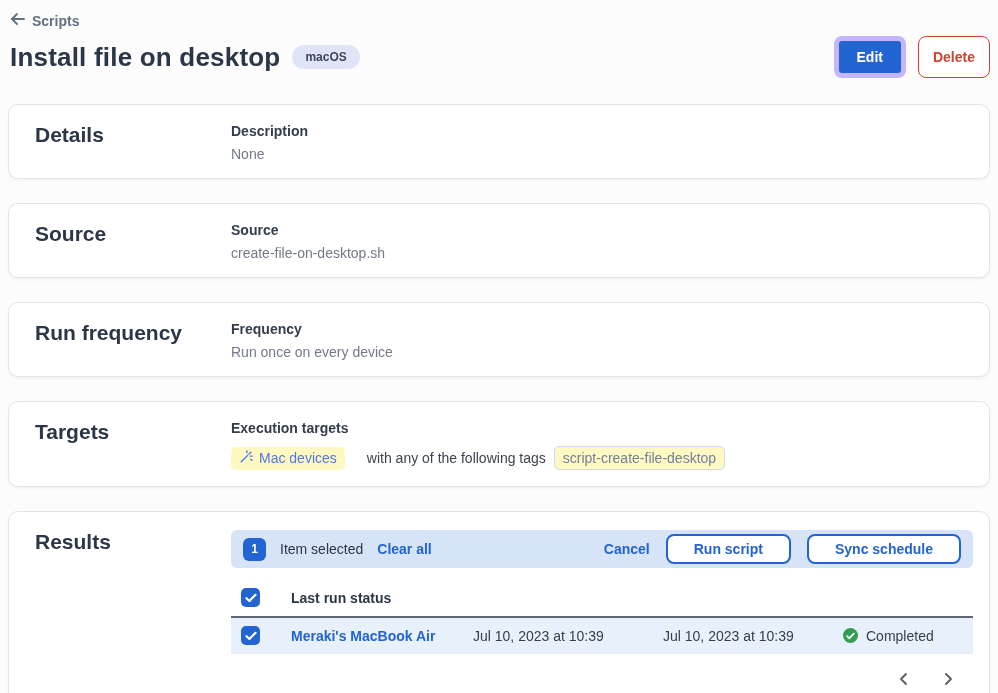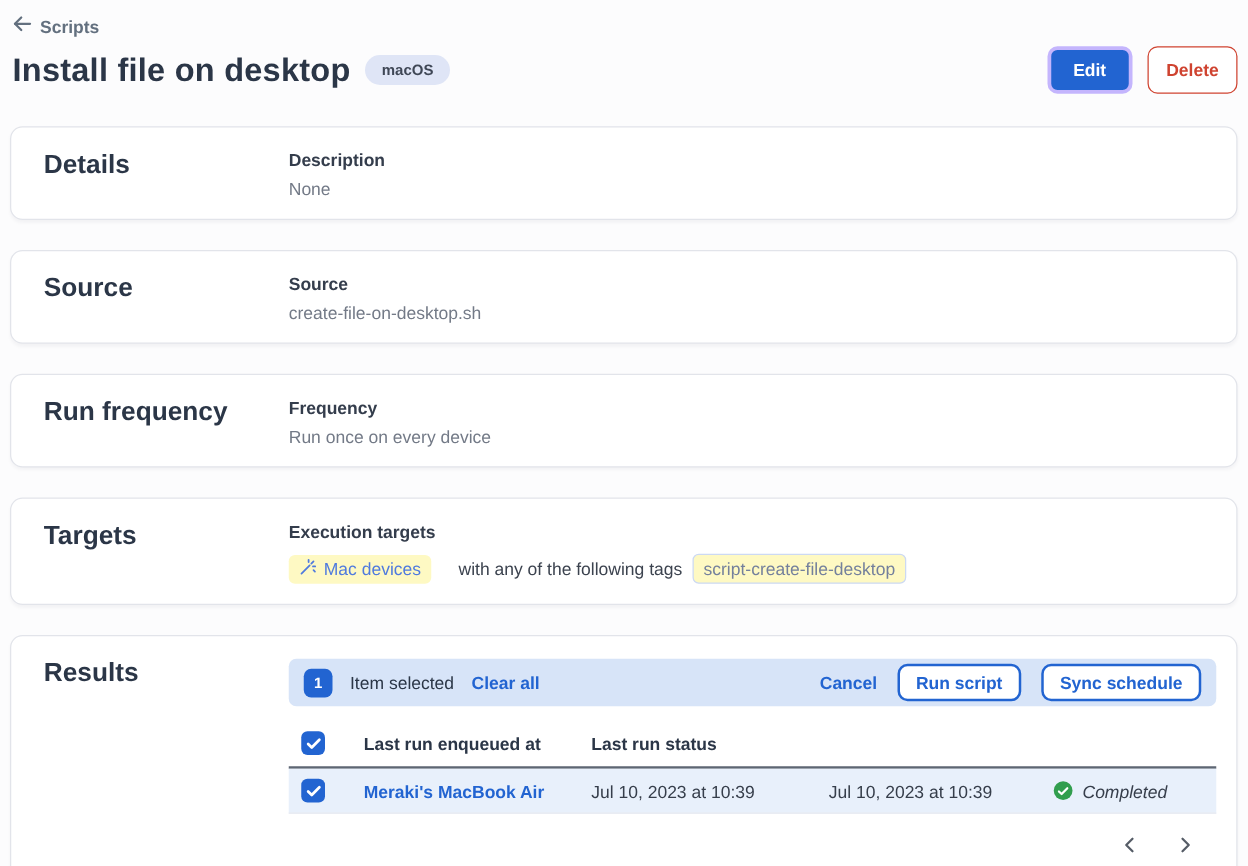--- a/index.html
+++ b/index.html
@@ -27,21 +27,21 @@
   .page-title { font-size:26px; font-weight:bold; color:#2b3647; letter-spacing:.2px; }
   .platform-badge {
     margin-left:12px;
     background:#dfe5f6; color:#3f4756;
     font-size:12px; font-weight:bold;
     padding:5px 13px; border-radius:999px;
   }
   .header-actions { margin-left:auto; display:flex; gap:12px; }
   .btn { font-family:inherit; font-size:14px; font-weight:bold; border-radius:8px; cursor:pointer; }
   .btn-primary {
-    background:#2264d1; color:#fff; border:3px solid #c4b5fd;
+    background:#2264d1; color:#fff; border:5px solid #c4b5fd;
     padding:8px 18px;
   }
   .btn-danger {
     background:#fff; color:#cf4330; border:1.5px solid #cf4330;
     padding:8px 14px;
   }
 
   
   .card {
     background:#fff;
@@ -82,21 +82,21 @@
     width:23px; height:23px; border-radius:6px;
     background:#2264d1; color:#fff;
     font-size:12px; font-weight:bold;
     display:flex; align-items:center; justify-content:center;
   }
   .banner-text { font-size:14px; color:#2b3647; }
   .link-bold { font-size:14px; font-weight:bold; color:#2264d1; cursor:pointer; text-decoration:none; }
   .banner-right { margin-left:auto; display:flex; align-items:center; gap:16px; }
   .btn-outline {
     background:#fff; color:#2264d1; border:2px solid #2264d1;
-    padding:5px 13px; font-size:14px;
+    padding:5px 26px; font-size:14px;
   }
 
   .results-table { margin-top:13px; }
   .tr {
     display:grid;
     grid-template-columns:60px 182px 190px 180px 1fr;
     align-items:center;
   }
   .thead {
     padding:7px 0 9px 0;
@@ -113,21 +113,21 @@
   .name-link { font-size:14px; font-weight:bold; color:#2264d1; cursor:pointer; text-decoration:none; }
 
   .checkbox {
     width:19px; height:19px; border-radius:5px;
     background:#2264d1;
     display:flex; align-items:center; justify-content:center;
     cursor:pointer;
   }
   .checkbox svg { display:block; }
 
-  .status-cell { display:flex; align-items:center; gap:8px;font-style:italic; }
+  .status-cell { display:flex; align-items:center; gap:8px; }
   .status-dot {
     width:15px; height:15px; border-radius:50%;
     background:#319e4e;
     display:flex; align-items:center; justify-content:center;
   }
 
   .pagination {
     margin-top:16px;
     display:flex; justify-content:flex-end; align-items:center; gap:26px;
     padding-right:16px;
@@ -223,21 +223,20 @@
 
       <div class="results-table">
         <div class="tr thead">
           <div class="cell-check">
             <span class="checkbox">
               <svg width="12" height="10" viewBox="0 0 12 10" fill="none" stroke="#ffffff" stroke-width="2.2" stroke-linecap="round" stroke-linejoin="round">
                   <path d="M1.5 5.2 L4.4 8 L10.5 1.8"></path>
                 </svg>
             </span>
           </div>
-          <div class="th">Last run enqueued at</div>
           <div class="th">Last run status</div>
         </div>
 
         <div class="tr tbody-row">
           <div class="cell-check">
             <span class="checkbox">
               <svg width="12" height="10" viewBox="0 0 12 10" fill="none" stroke="#ffffff" stroke-width="2.2" stroke-linecap="round" stroke-linejoin="round">
                   <path d="M1.5 5.2 L4.4 8 L10.5 1.8"></path>
                 </svg>
             </span>

